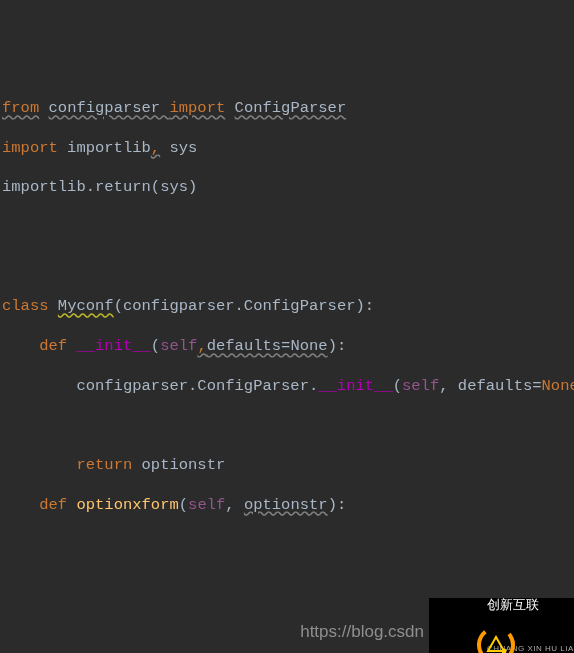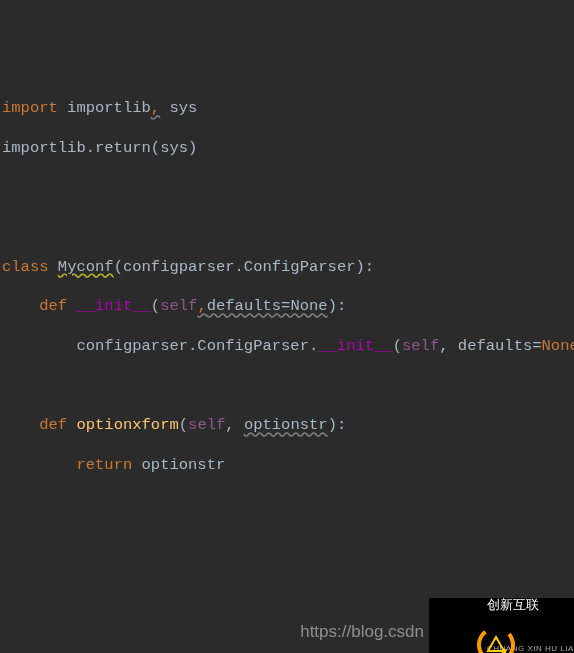--- a/index.html
+++ b/index.html
@@ -62,30 +62,31 @@
       line-height: 1.2;
     }
     .badge-sub { font-size: 8px; color: #aaa; letter-spacing: 0.5px;}
   </style>
 </head>
 <body>
 
 
 
 <div class="code-area">
+<div><span class="kw ud">from</span><span> </span><span class="ud">configparser </span><span class="kw ud">import</span><span> </span><span class="ud">ConfigParser</span></div>
 <div><span class="kw">import</span><span> importlib</span><span class="kw ud">,</span><span> sys</span></div>
 <div><span>importlib.return(sys)</span></div>
 <div><span></span>&nbsp;</div>
 <div><span></span>&nbsp;</div>
 <div><span class="kw">class</span><span> </span><span class="cls ud-yellow">Myconf</span><span>(configparser.ConfigParser):</span></div>
 <div><span>    </span><span class="kw">def</span><span> </span><span class="dunder">__init__</span><span>(</span><span class="self">self</span><span class="kw ud">,</span><span class="param ud">defaults=None</span><span>):</span></div>
 <div><span>        configparser.ConfigParser.</span><span class="dunder">__init__</span><span>(</span><span class="self">self</span><span>, </span><span class="param">defaults</span><span>=</span><span class="kw">None</span></div>
 <div><span></span>&nbsp;</div>
+<div><span>        </span><span class="kw">return</span><span> optionstr</span></div>
 <div><span>    </span><span class="kw">def</span><span> </span><span class="def">optionxform</span><span>(</span><span class="self">self</span><span>, </span><span class="param ud">optionstr</span><span>):</span></div>
-<div><span>        </span><span class="kw">return</span><span> optionstr</span></div>
 <div><span></span>&nbsp;</div>
 <div><span></span>&nbsp;</div>
 
 
 
 
 
 
 
 

